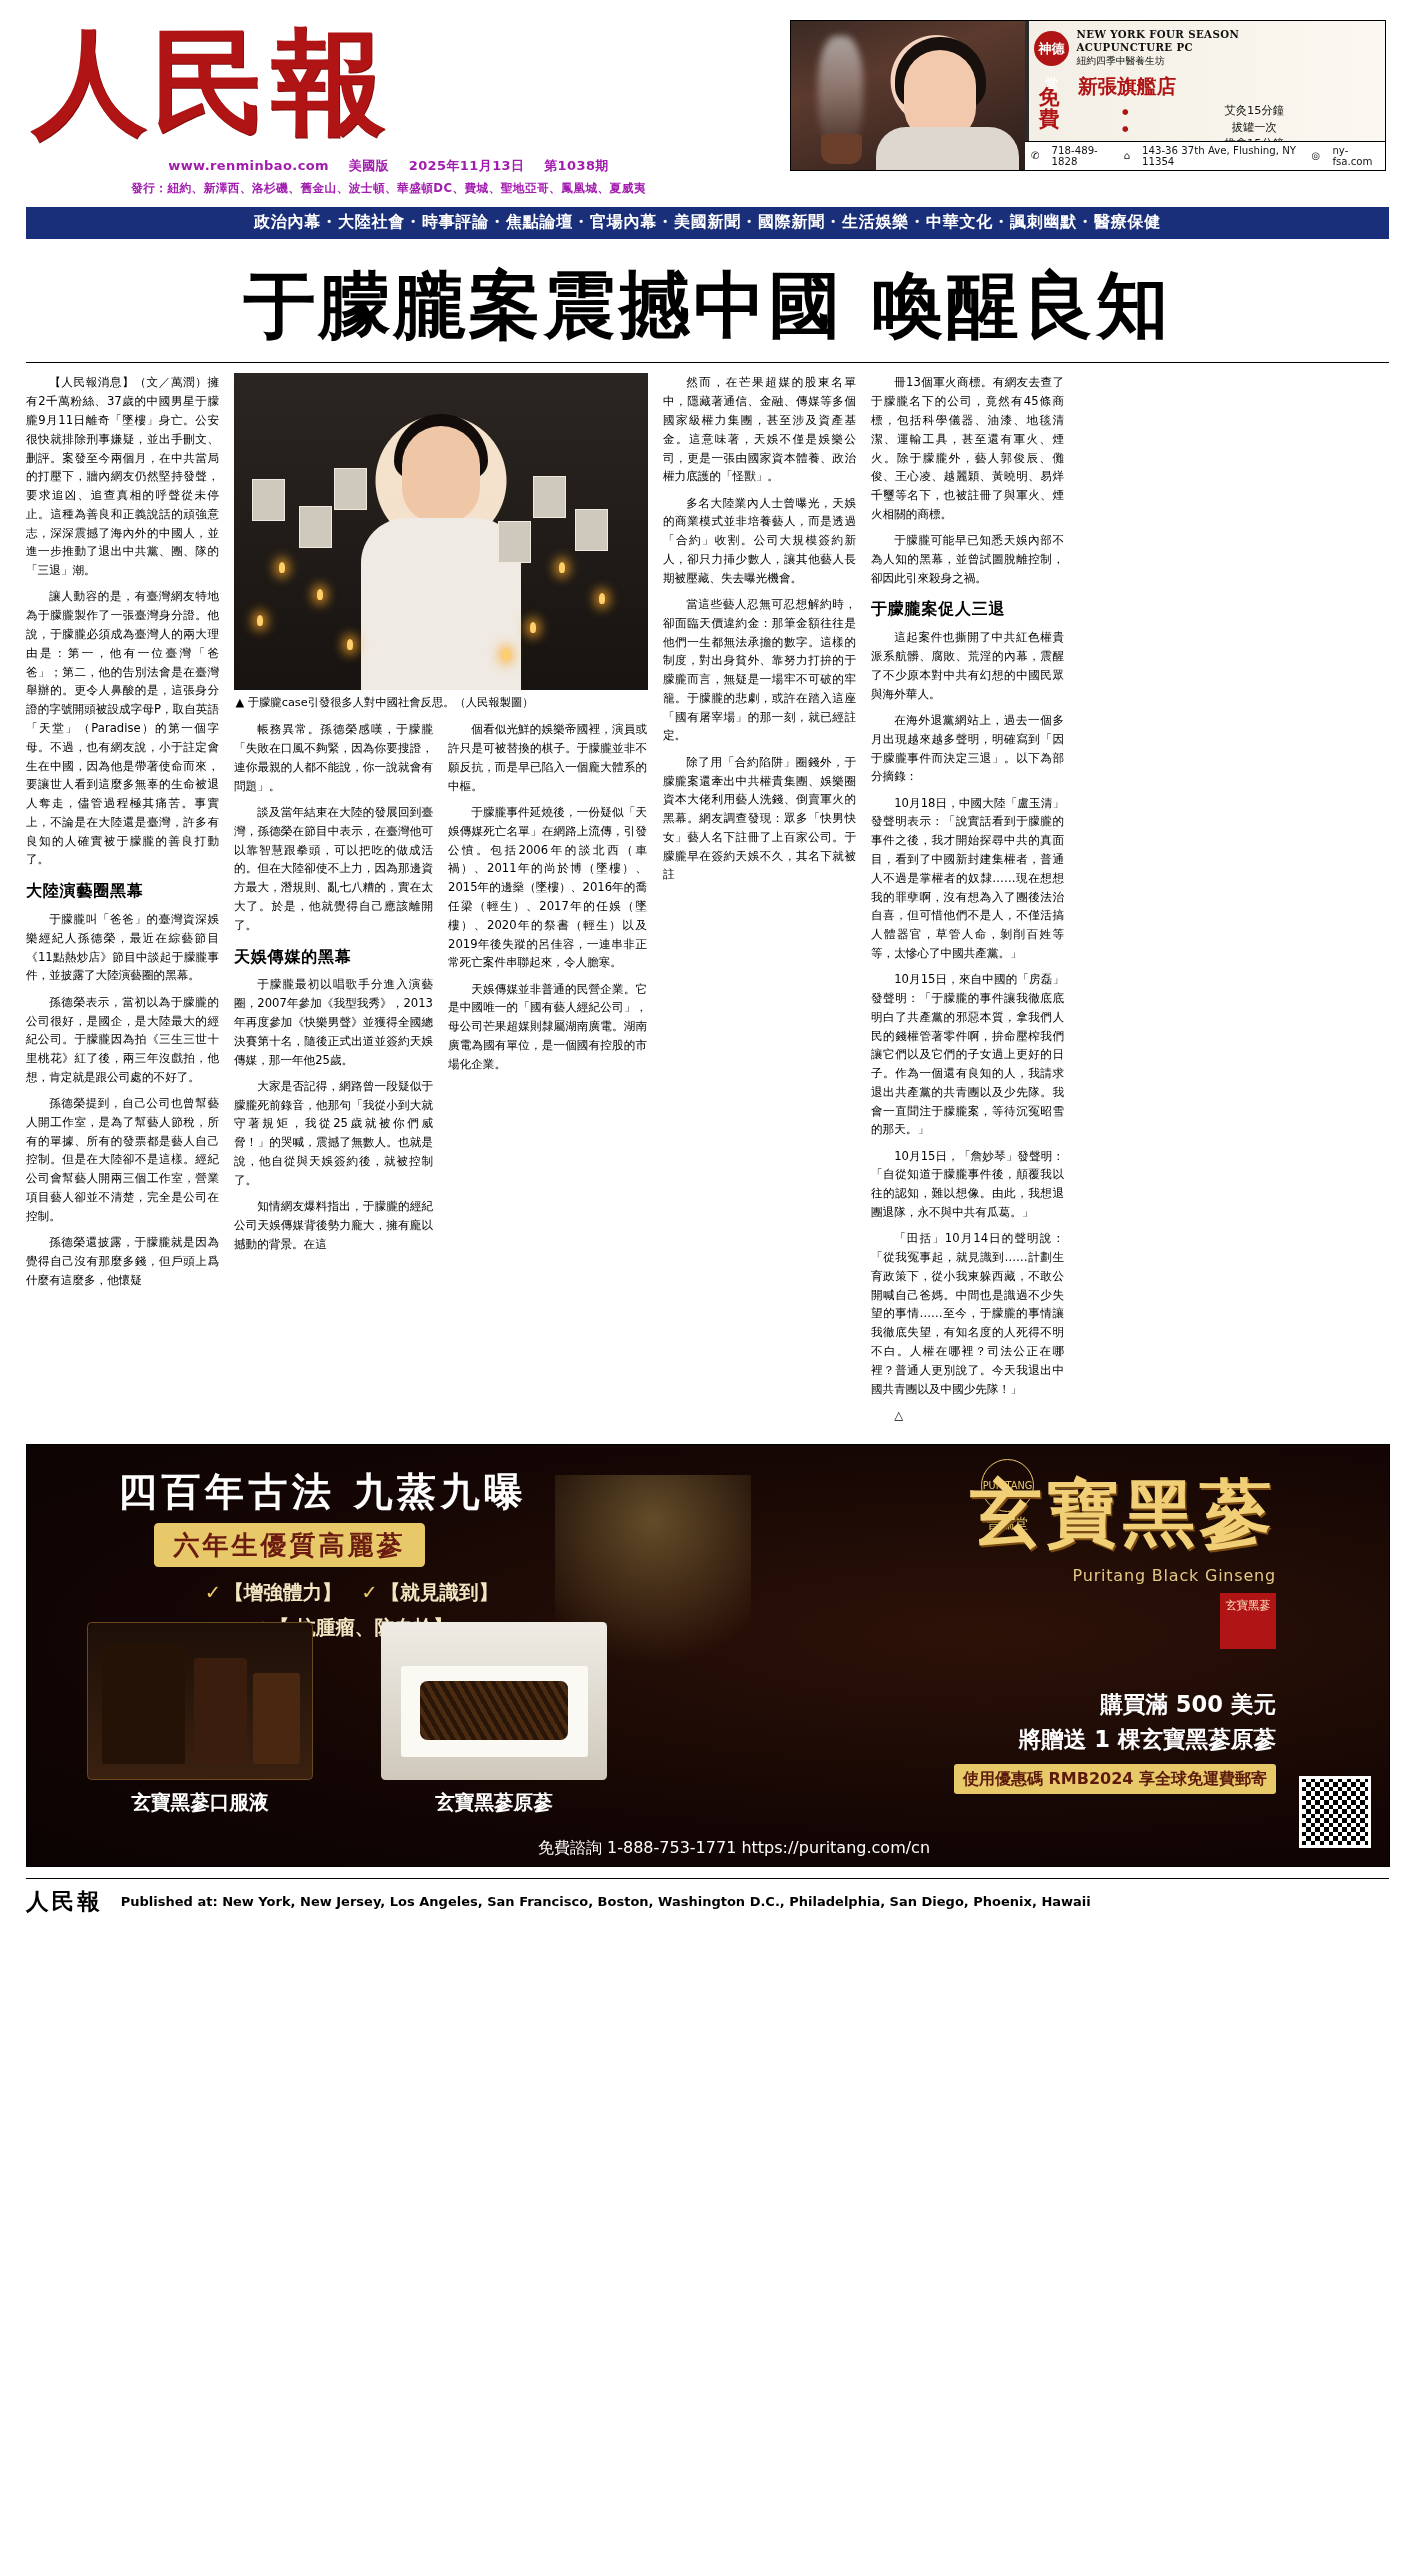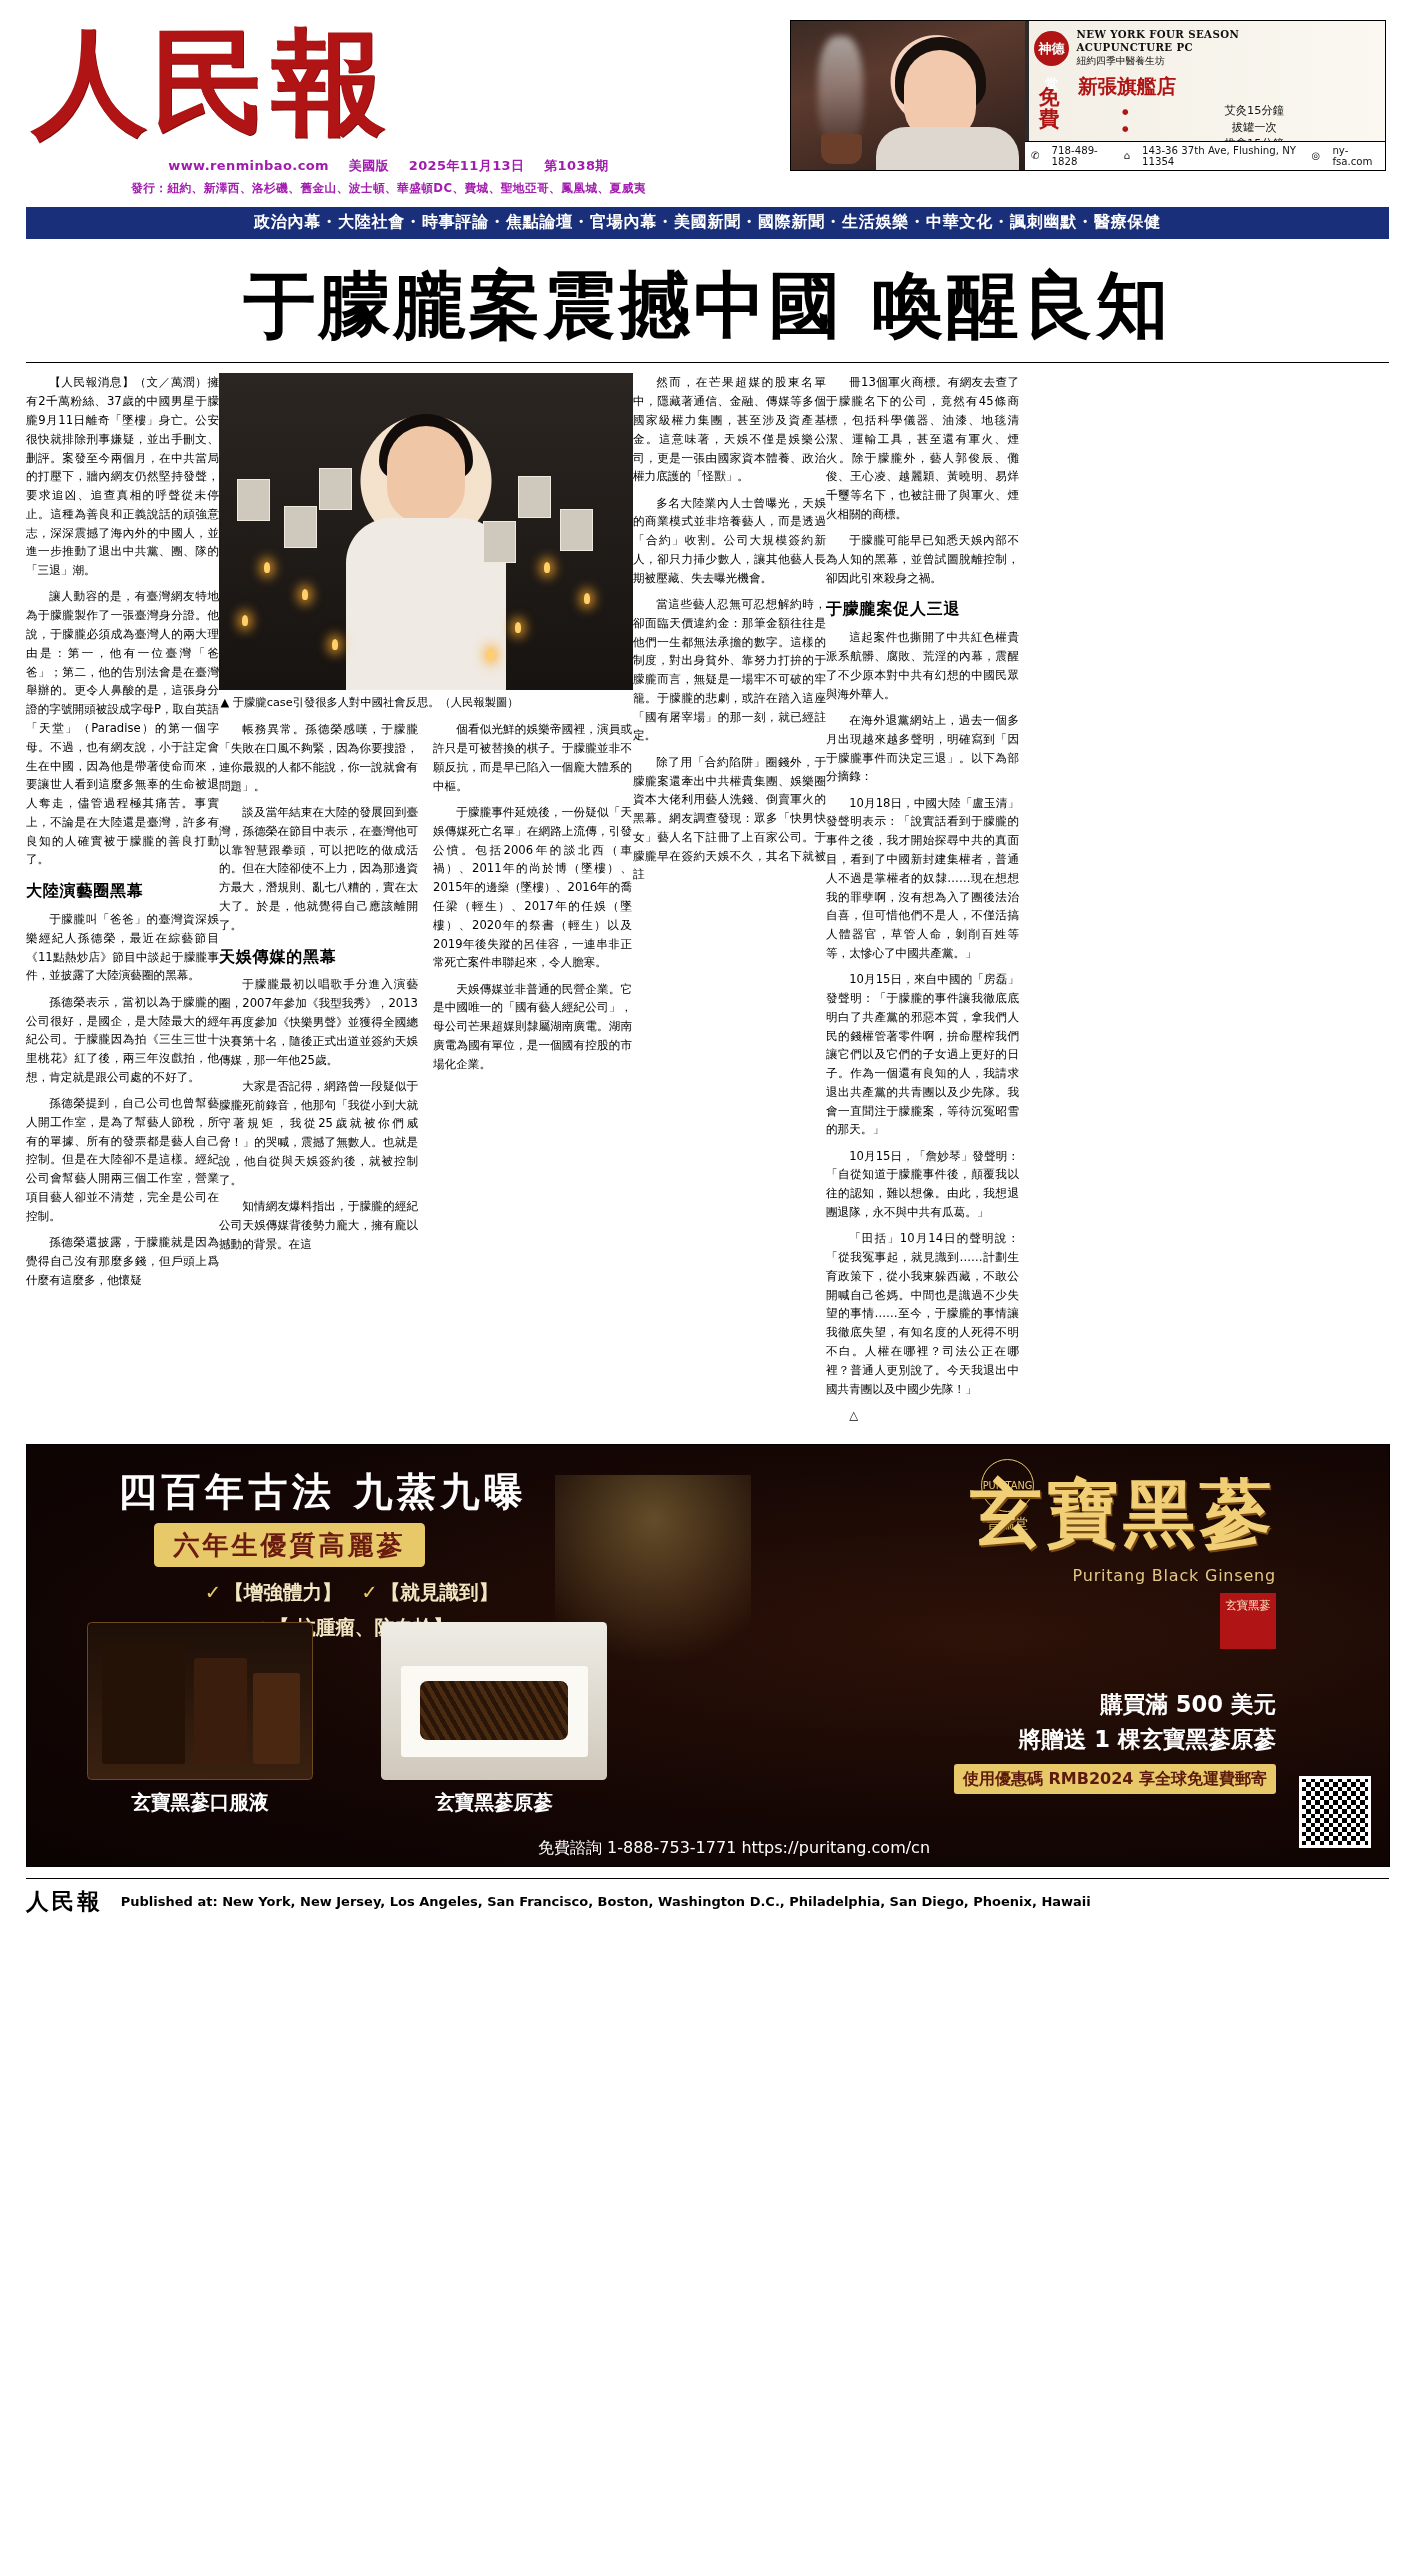--- a/index.html
+++ b/index.html
@@ -119,21 +119,21 @@
     font-family:"DejaVu Serif","Liberation Serif",serif;
     font-weight:700;
     font-size: 72px;
     letter-spacing: 3px;
     margin: 19.6px 0 7.5px;
     color:#000;
   }
   hr.rule { border:none; border-top: 1.5px solid #000; margin: 4.5px 0 10.6px; }
 
   
-  .body-area { display:flex; }
+  .body-area { display:flex; gap: 15px; }
   .col { width: 193px; font-size: 11.6px; line-height: 1.62; text-align: justify; }
   .col p { margin: 0 0 7.5px; text-indent: 2em; }
   .col h3 {
     font-size: 16px; margin: 9px 0 6px; font-weight:700; letter-spacing:0.8px;
     font-family:"DejaVu Serif","Liberation Serif",serif;
   }
   .col-mid { width: 414px; }
   .photo-wrap { width: 462px; }
   .photo {
     width: 414px; height: 317px;

